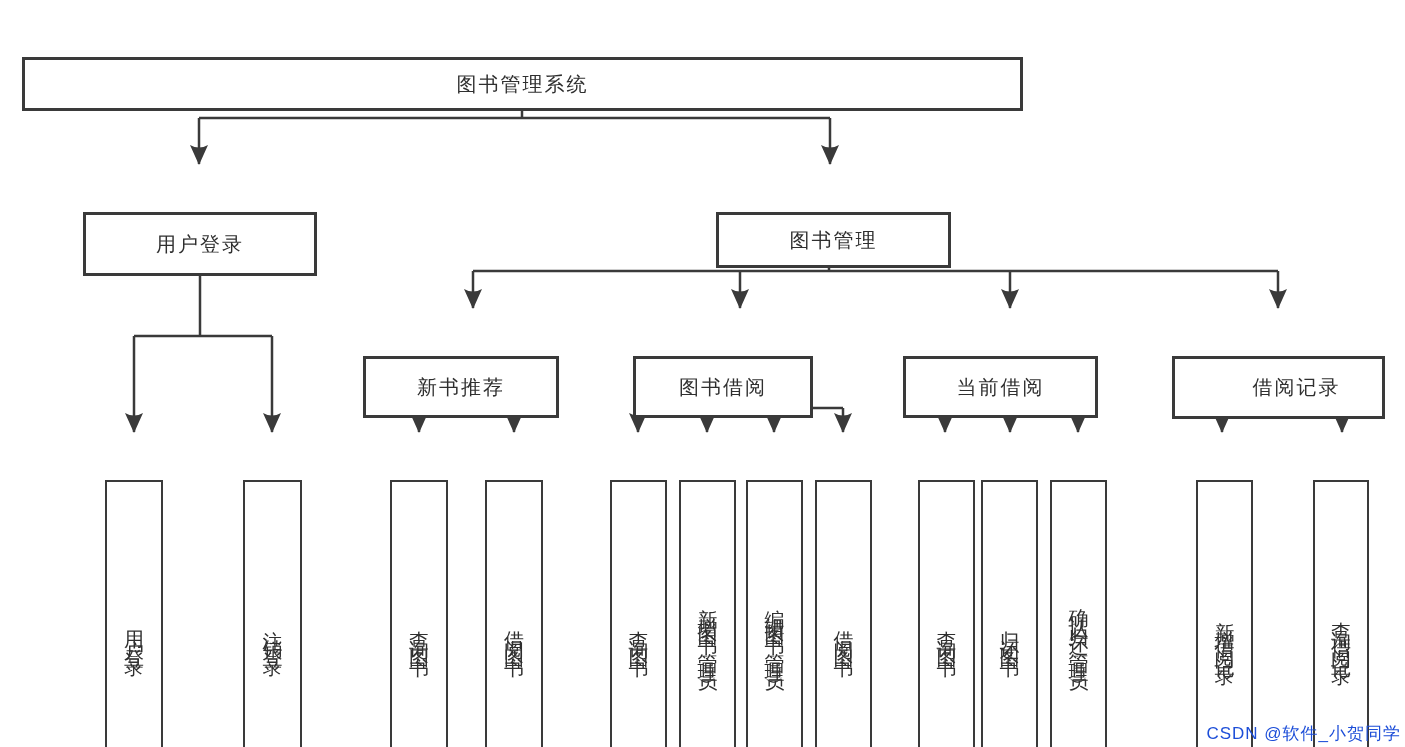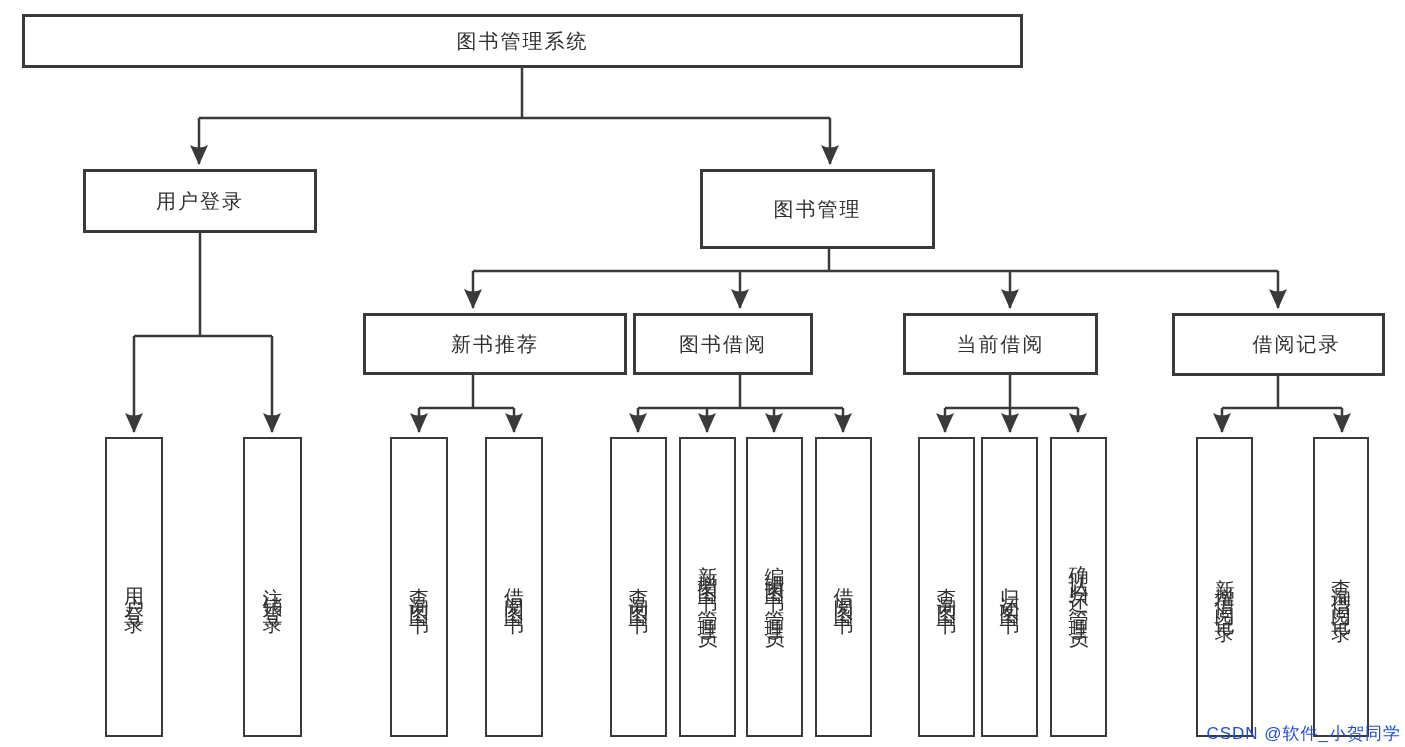--- a/index.html
+++ b/index.html
@@ -14,20 +14,21 @@
   #wires{position:absolute;left:0;top:0;width:1405px;height:747px;}
   .node{
     position:absolute;
     background:#fff;
     border:3px solid #3a3a3a;
     display:flex;align-items:center;justify-content:center;
     font-size:20px;
     letter-spacing:2px;
     box-sizing:border-box;
     text-align:center;
+    margin-top:43px;
   }
   .leaf{
     border-width:2.5px;
     writing-mode:vertical-rl;
     text-orientation:mixed;
     letter-spacing:9px;
     line-height:1.05;
     font-size:20px;
     padding-top:6px;
   }
@@ -95,25 +96,25 @@
     </g>
   </svg>
 
   <div class="node" style="left:22px;top:14px;width:1001px;height:54px;">
     <span>图书管理系统</span>
   </div>
 
   <div class="node" style="left:83px;top:169px;width:234px;height:64px;">
     <span>用户登录</span>
   </div>
-  <div class="node" style="left:700px;top:169px;width:235px;height:80px;">
+  <div class="node" style="left:716px;top:169px;width:235px;height:56px;">
     <span>图书管理</span>
   </div>
 
-  <div class="node" style="left:363px;top:313px;width:264px;height:62px;">
+  <div class="node" style="left:363px;top:313px;width:196px;height:62px;">
     <span>新书推荐</span>
   </div>
   <div class="node" style="left:633px;top:313px;width:180px;height:62px;">
     <span>图书借阅</span>
   </div>
   <div class="node" style="left:903px;top:313px;width:195px;height:62px;">
     <span>当前借阅</span>
   </div>
   <div class="node" style="left:1172px;top:313px;width:213px;height:63px;padding-left:36px;">
     <span>借阅记录</span>

